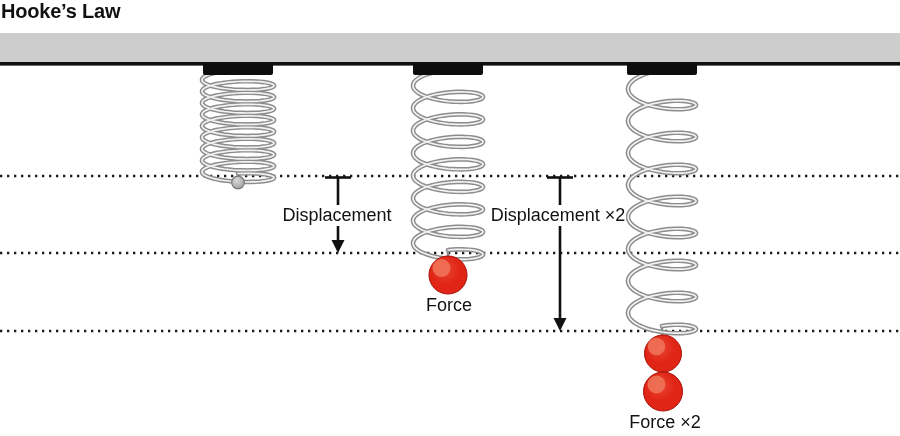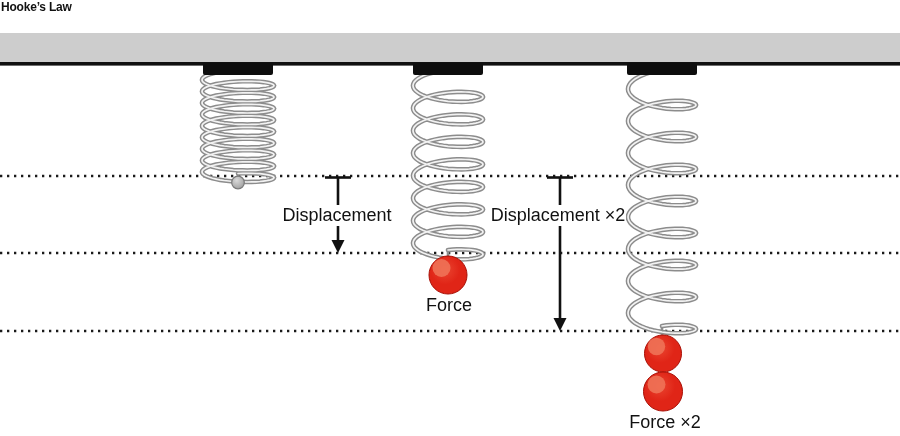--- a/index.html
+++ b/index.html
@@ -5,21 +5,21 @@
   html,body{margin:0;padding:0;background:#fff;}
   .canvas{
     position:relative;
     width:900px;height:436px;
     background:var(--background,#fff);
     overflow:hidden;
     font-family:"Liberation Sans",sans-serif;
   }
   .title{
     position:absolute;left:1px;top:0px;
-    font-size:12px;font-weight:bold;color:var(--ink,#111);
+    font-size:20px;font-weight:bold;color:var(--ink,#111);
     letter-spacing:-0.2px;
   }
   svg{display:block;position:absolute;left:0;top:0;}
   .ceiling{fill:var(--ceiling_fill);}
   .ceiling-edge{fill:var(--ceiling_edge);}
   .mount{fill:var(--mount);}
   .guide{stroke:var(--dotted_line);stroke-width:2.3;stroke-dasharray:2.3 4.7;}
   .spring-outer{fill:none;stroke:var(--spring_outer);stroke-width:4.6;stroke-linecap:round;}
   .spring-inner{fill:none;stroke:var(--spring_inner);stroke-width:1.7;stroke-linecap:round;}
   .hook{stroke:var(--spring_outer);stroke-width:2.6;}

